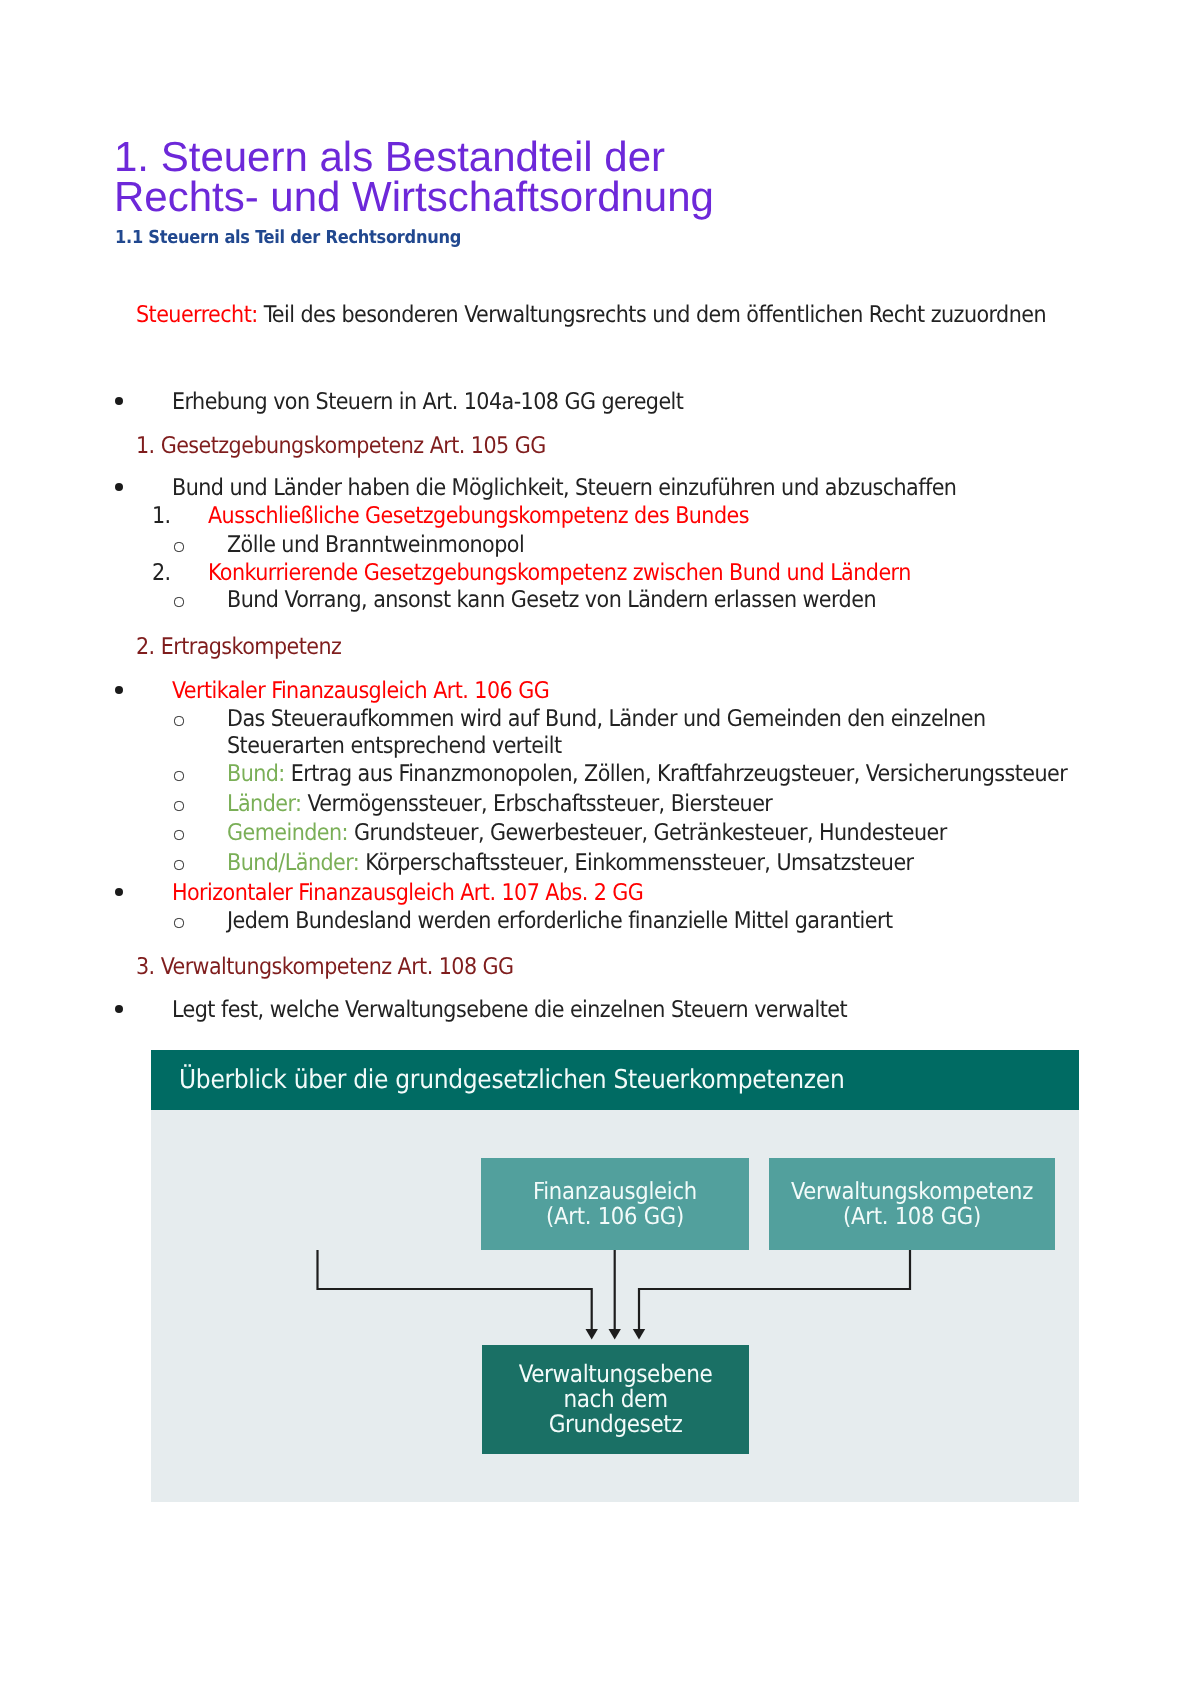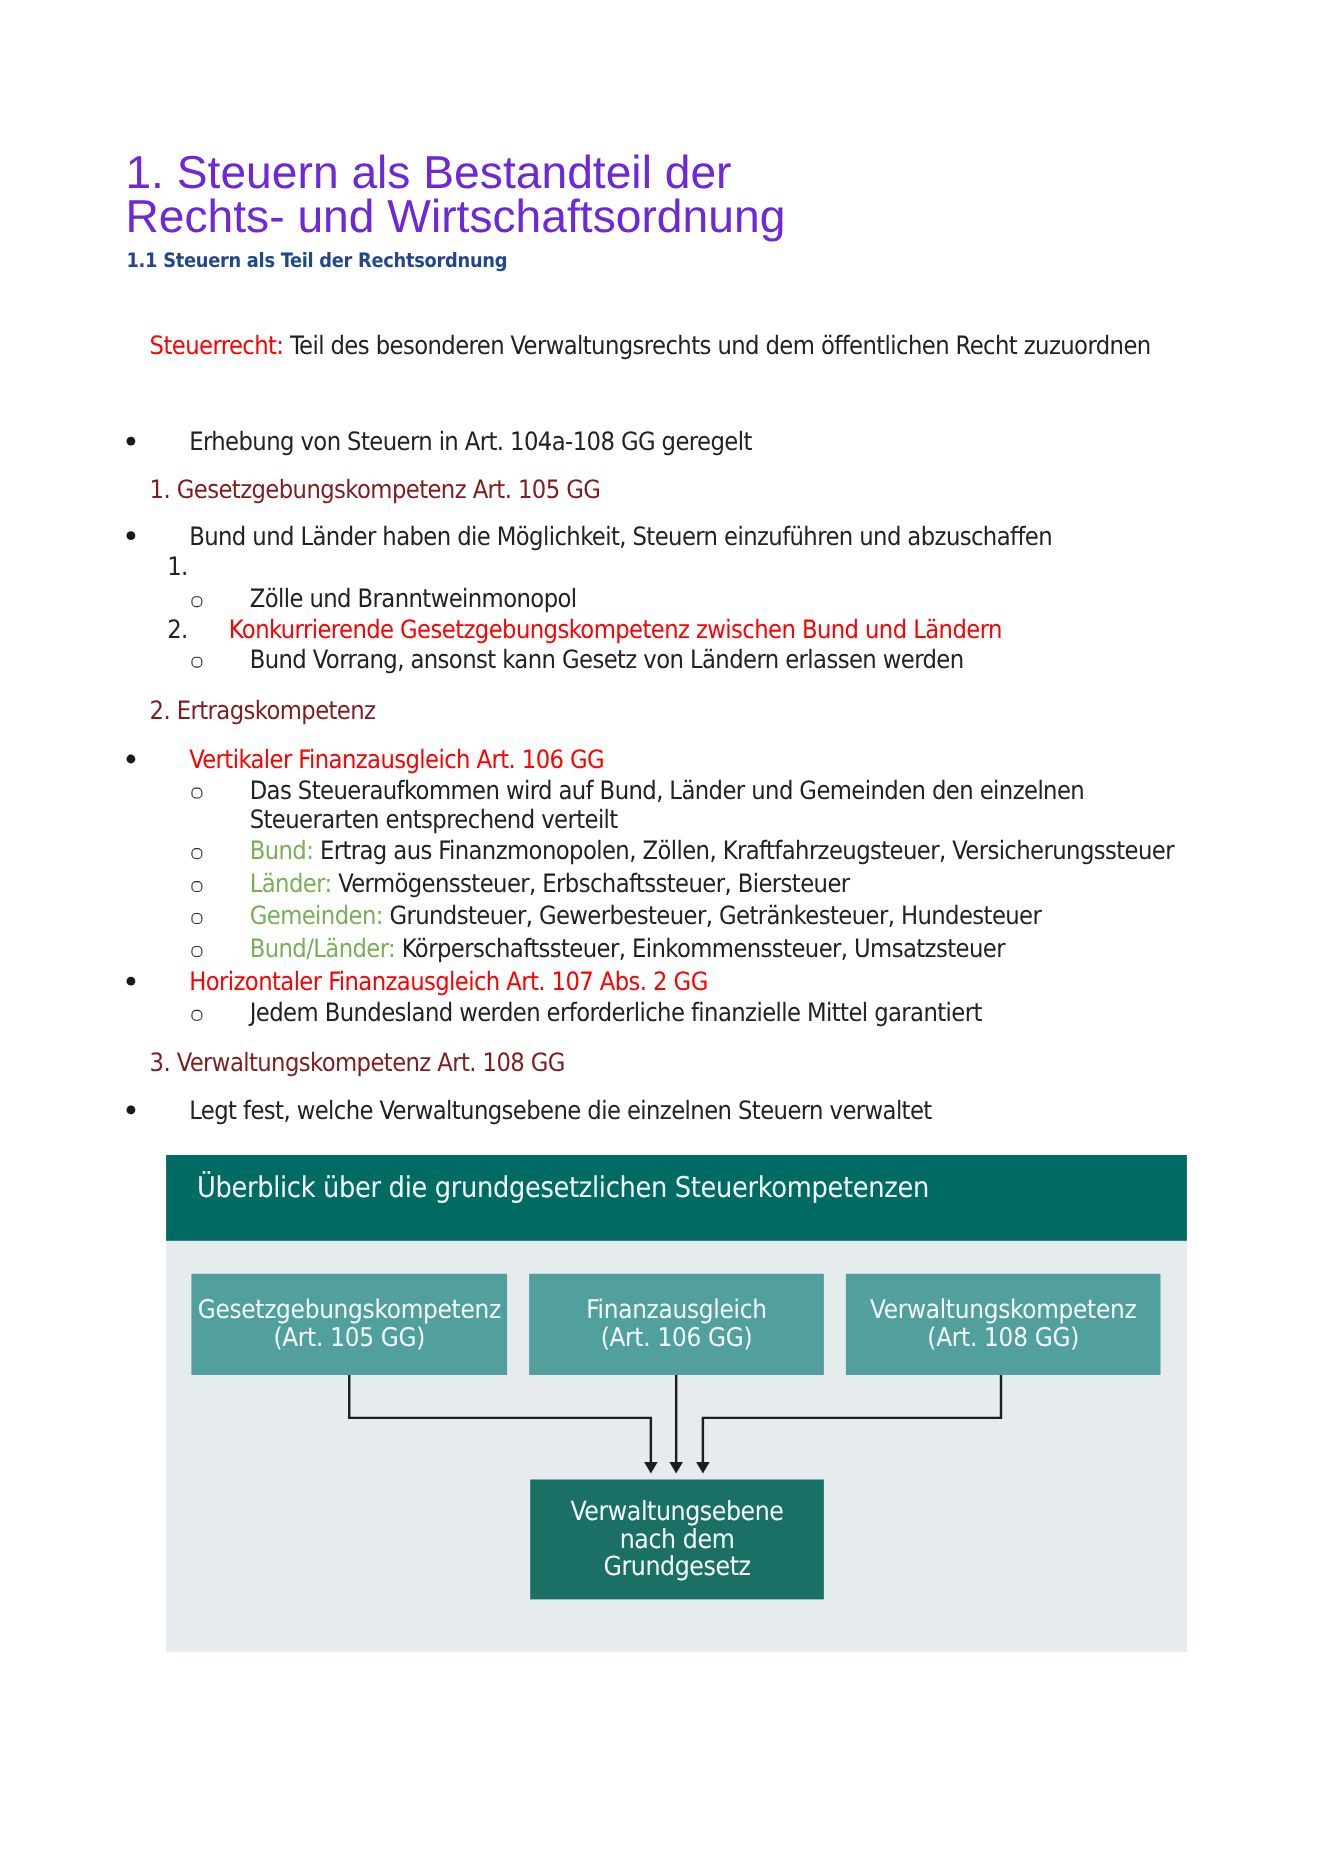--- a/index.html
+++ b/index.html
@@ -25,21 +25,21 @@
   .green{color:#7aaf57;}
 
   .bul{position:absolute;width:8px;height:8px;border-radius:50%;background:#1a1a1a;}
   .circ{position:absolute;width:10px;height:10px;border-radius:42%;
         border:1.8px solid #2b2b2b;box-sizing:border-box;background:#fff;}
   .num{position:absolute;font-family:"DejaVu Sans Condensed","DejaVu Sans",sans-serif;
        font-size:23px;line-height:27.5px;letter-spacing:-0.55px;color:#222222;}
 
   
   .fig{position:absolute;left:151px;top:1050px;width:928px;height:452px;background:#e6ecee;}
-  .fig-head{position:absolute;left:0;top:0;width:928px;height:78px;background:#006b63;}
+  .fig-head{position:absolute;left:0;top:0;width:928px;height:60px;background:#006b63;}
   .fig-head span{position:absolute;left:28px;top:15px;
                  font-family:"DejaVu Sans Condensed","DejaVu Sans",sans-serif;
                  font-size:26px;line-height:30px;letter-spacing:-0.3px;
                  color:#f2fbfa;font-weight:400;white-space:nowrap;}
   .bx{position:absolute;background:#52a09d;color:#f3fbfa;
       font-family:"DejaVu Sans Condensed","DejaVu Sans",sans-serif;
       font-size:23.5px;line-height:25.4px;text-align:center;letter-spacing:-0.25px;}
   .bx-inner{position:absolute;left:0;right:0;top:50%;transform:translateY(-50%);}
   .bx-inner span{display:block;white-space:nowrap;}
   .bxd{position:absolute;background:#1a7065;color:#f3fbfa;
@@ -60,20 +60,21 @@
 
   <div class="bul" style="left:114.5px;top:397px"></div>
   <div class="ln" style="left:151px;top:389px">Erhebung von Steuern in Art. 104a-108 GG geregelt</div>
 
   <div class="ln sec" style="left:115px;top:433px">1. Gesetzgebungskompetenz Art. 105 GG</div>
 
   <div class="bul" style="left:114.5px;top:483px"></div>
   <div class="ln" style="left:151px;top:475px">Bund und Länder haben die Möglichkeit, Steuern einzuführen und abzuschaffen</div>
 
   <div class="num" style="left:152px;top:503px">1.</div>
+  <div class="ln red" style="left:187px;top:503px">Ausschließliche Gesetzgebungskompetenz des Bundes</div>
 
   <div class="circ" style="left:174px;top:542px"></div>
   <div class="ln" style="left:206px;top:532px">Zölle und Branntweinmonopol</div>
 
   <div class="num" style="left:152px;top:560px">2.</div>
   <div class="ln red" style="left:187px;top:560px">Konkurrierende Gesetzgebungskompetenz zwischen Bund und Ländern</div>
 
   <div class="circ" style="left:174px;top:597px"></div>
   <div class="ln" style="left:206px;top:587px">Bund Vorrang, ansonst kann Gesetz von Ländern erlassen werden</div>
 
@@ -107,26 +108,20 @@
   <div class="ln sec" style="left:115px;top:954px">3. Verwaltungskompetenz Art. 108 GG</div>
 
   <div class="bul" style="left:114.5px;top:1005px"></div>
   <div class="ln" style="left:151px;top:997px">Legt fest, welche Verwaltungsebene die einzelnen Steuern verwaltet</div>
 
   <div class="fig">
     <div class="fig-head">
       <span>Überblick über die grundgesetzlichen Steuerkompetenzen</span>
     </div>
 
-    <div class="bx" style="left:23px;top:108px;width:287px;height:92px">
-      <div class="bx-inner">
-        <span>Gesetzgebungskompetenz</span>
-        <span>(Art. 105 GG)</span>
-      </div>
-    </div>
     <div class="bx" style="left:330px;top:108px;width:268px;height:92px">
       <div class="bx-inner">
         <span>Finanzausgleich</span>
         <span>(Art. 106 GG)</span>
       </div>
     </div>
     <div class="bx" style="left:618px;top:108px;width:286px;height:92px">
       <div class="bx-inner">
         <span>Verwaltungskompetenz</span>
         <span>(Art. 108 GG)</span>

